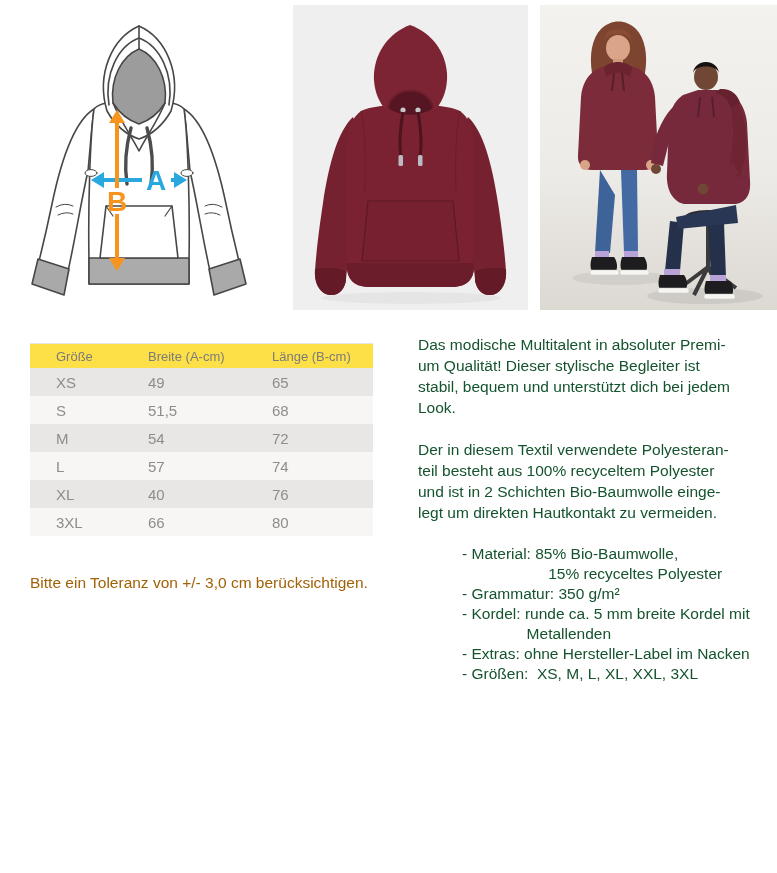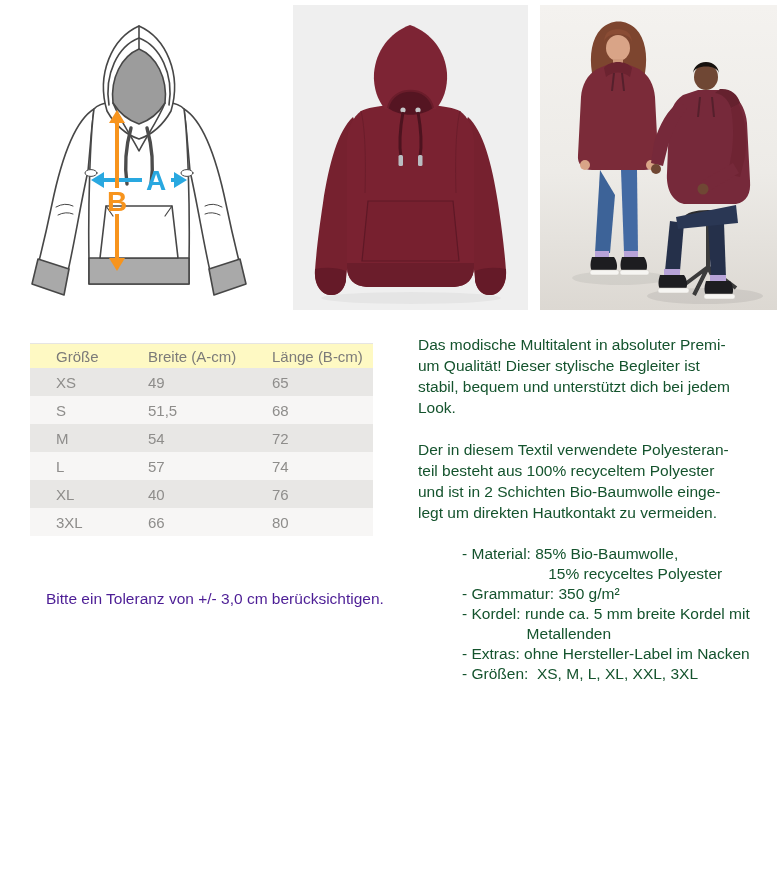--- a/index.html
+++ b/index.html
@@ -15,30 +15,30 @@
     background:linear-gradient(180deg,#f4f2ef 0%,#edebe7 55%,#dcd8d2 100%);}
   figure svg{display:block;width:100%;height:100%;}
 
   
   #size-table{
     position:absolute;left:30px;top:343px;width:343px;
     border-collapse:collapse;table-layout:fixed;
     font-size:15px;color:#8e8d8b;border-top:1px solid #e6e5e3;
   }
   #size-table th{
-    text-align:left;font-weight:400;color:#7c7b79;font-size:15px;
-    padding:4px 0 3px 26px;height:17px;background:#fef9c3;
+    text-align:left;font-weight:400;color:#7c7b79;font-size:13px;
+    padding:4px 0 3px 26px;height:17px;background:#fde047;
   }
   #size-table td{padding:0 0 0 26px;height:28px;}
   #size-table tbody tr:nth-child(odd){background:#e8e7e5;}
   #size-table tbody tr:nth-child(even){background:#f7f6f5;}
 
   #tolerance-note{
-    position:absolute;left:30px;top:574px;margin:16px;
-    font-size:15.5px;color:#4c1d95;
+    position:absolute;left:30px;top:574px;margin:0;
+    font-size:15.5px;color:#a16207;
   }
 
   
   #description{
     position:absolute;left:418px;top:334px;width:352px;
     font-size:15.5px;line-height:21px;color:#14532d;
   }
   #description p{margin:0 0 21px 0;white-space:pre-wrap;}
   #description p.specs{margin-bottom:0;line-height:20px;margin-left:44px;}
 </style>

